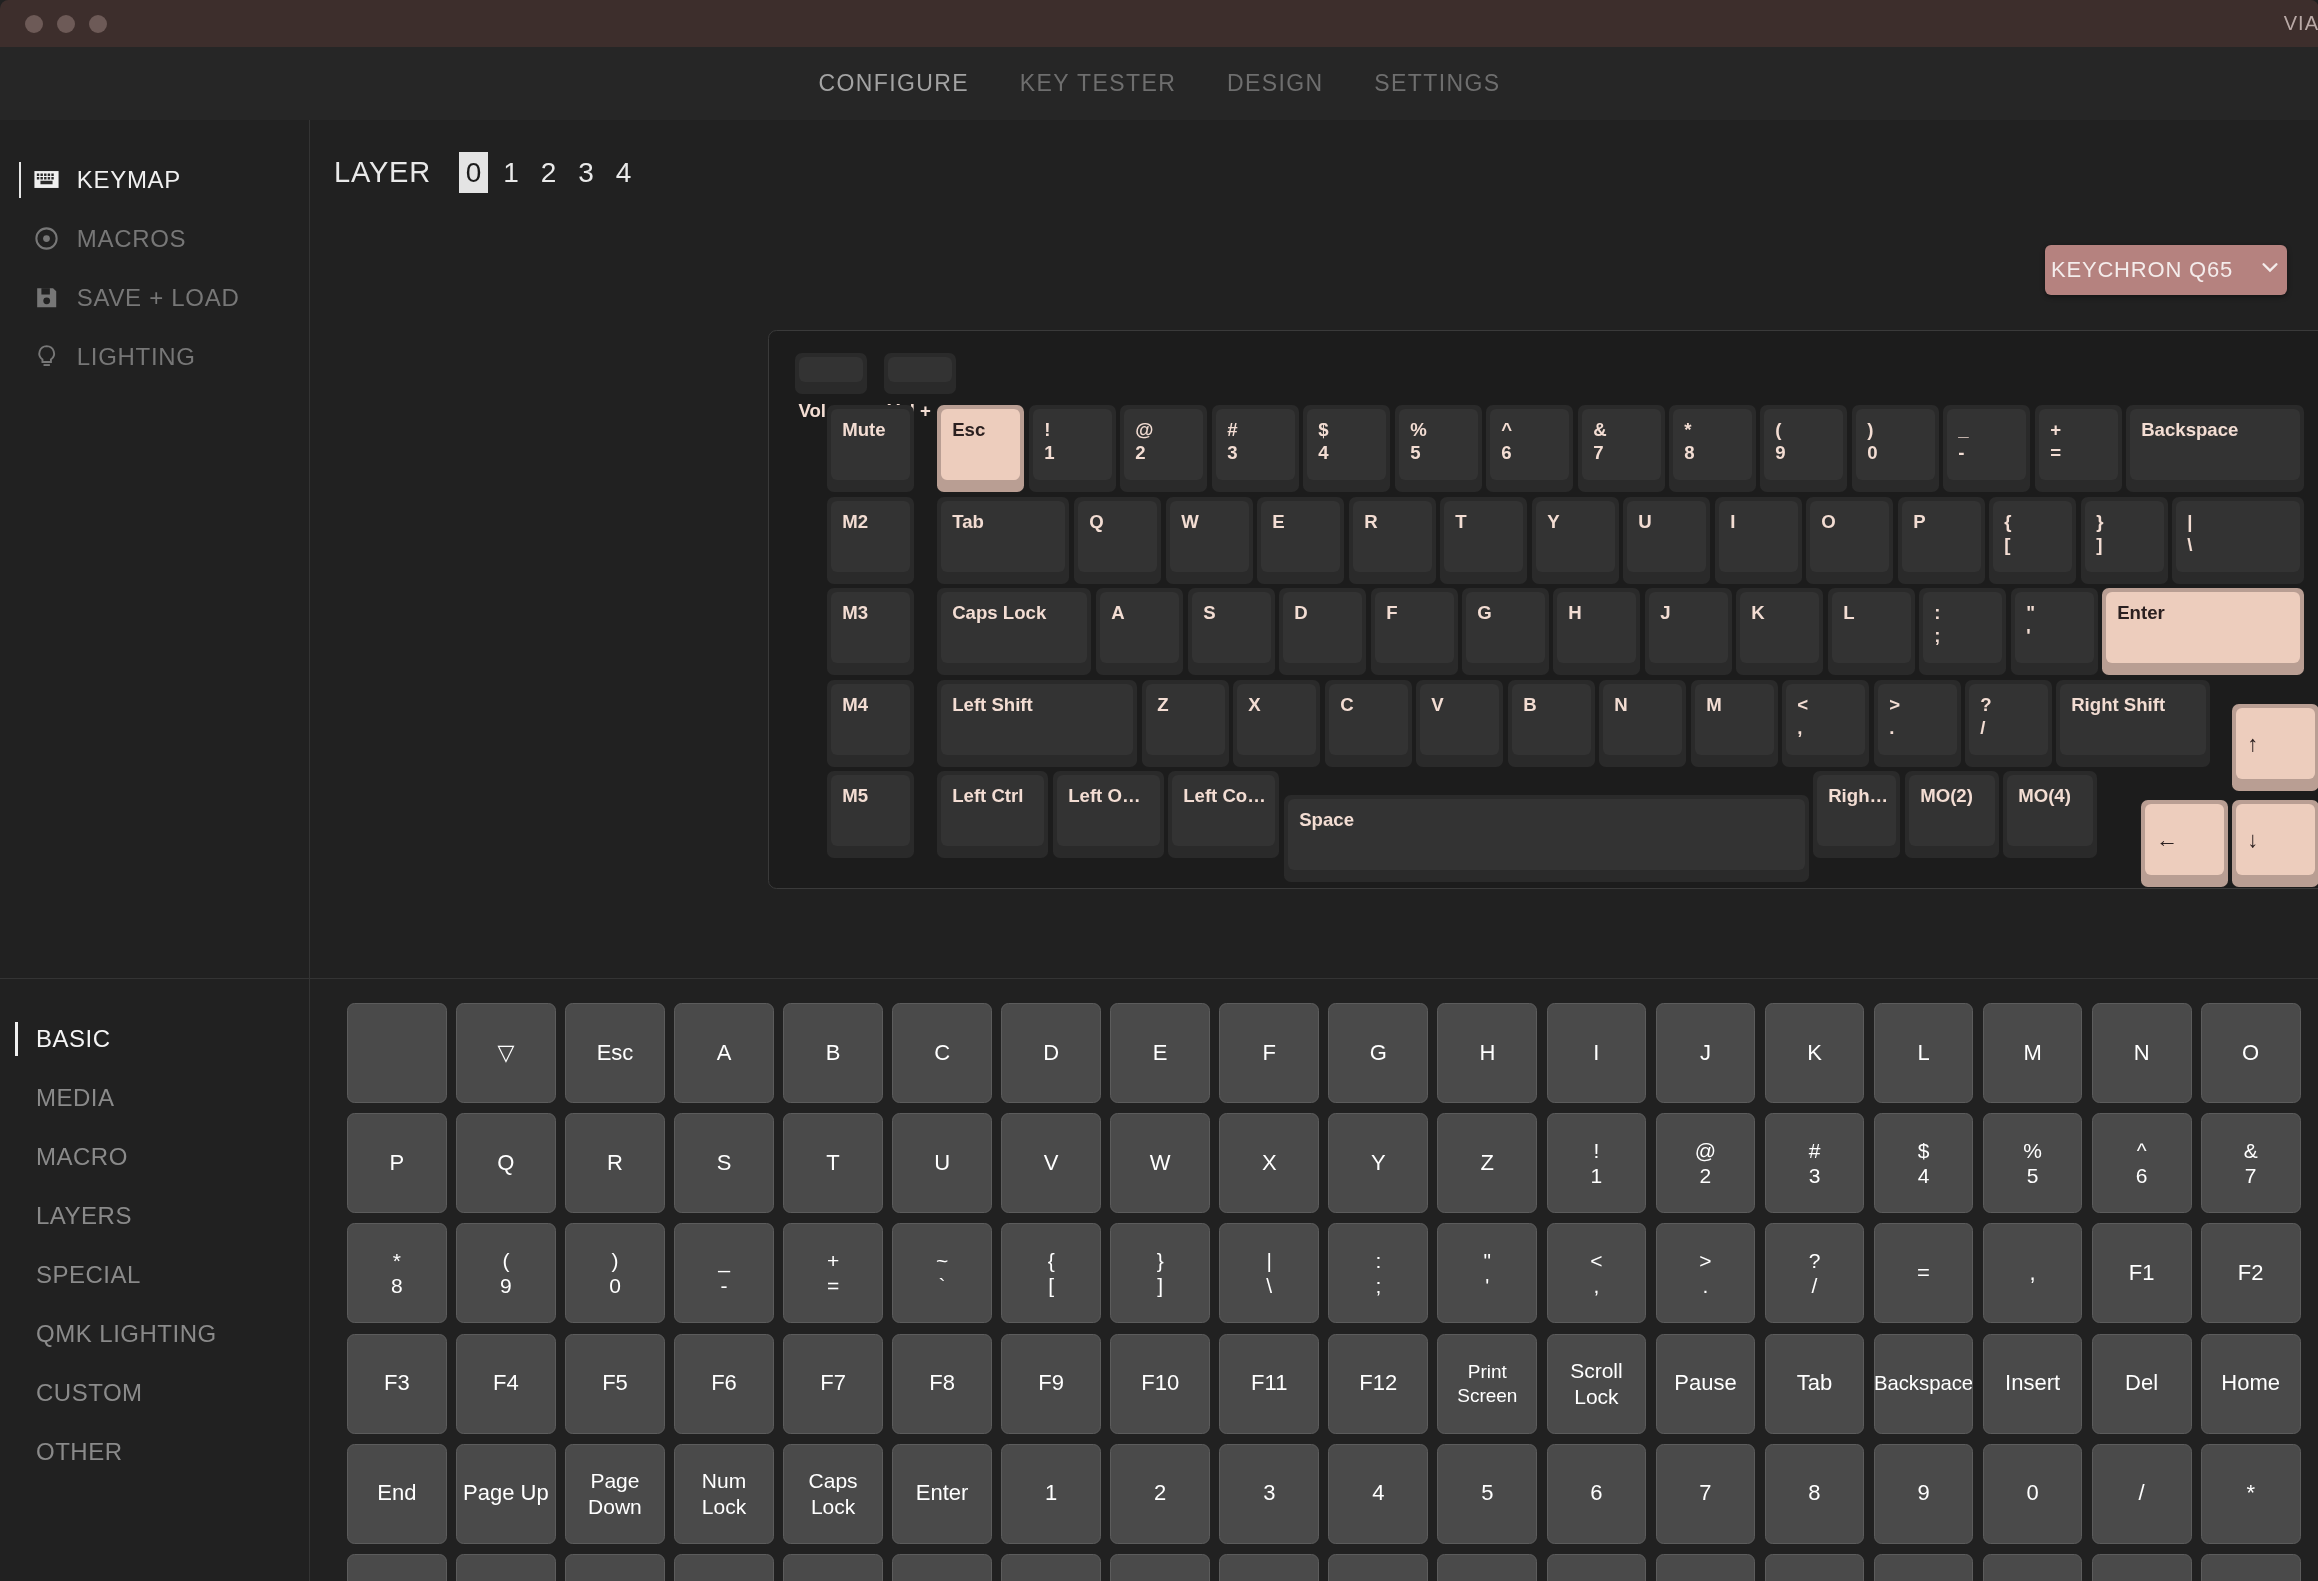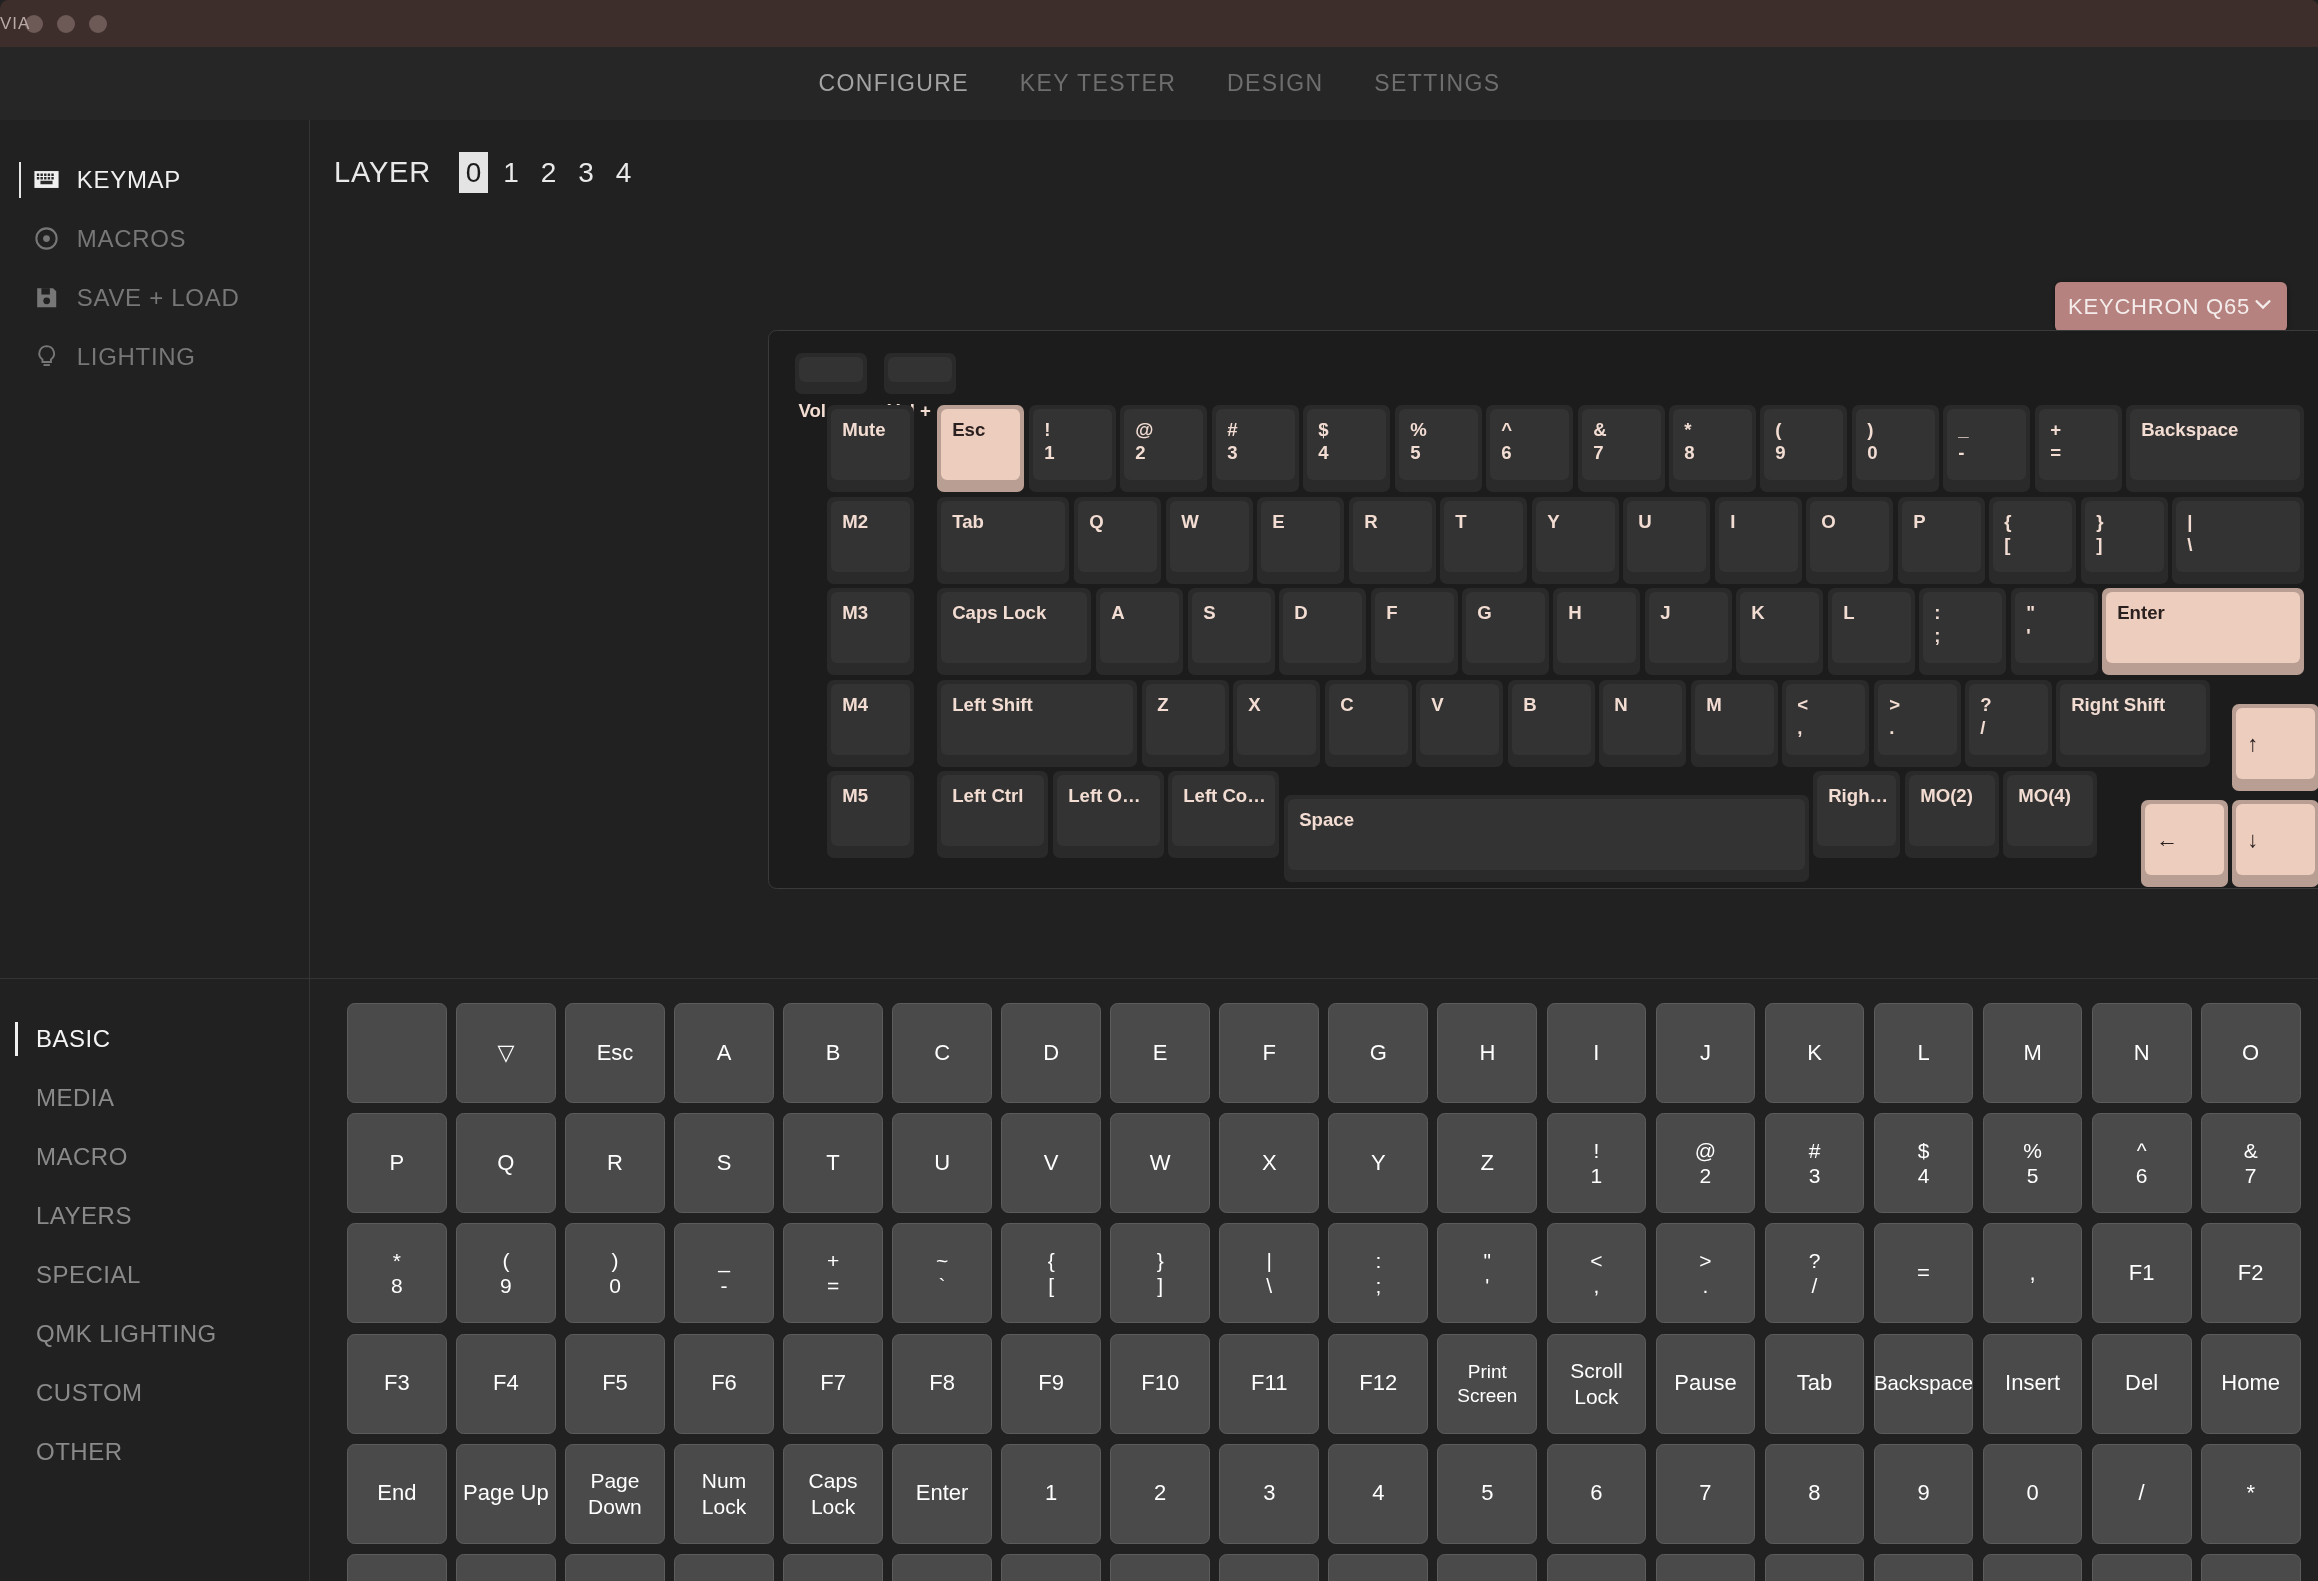--- a/index.html
+++ b/index.html
@@ -23,22 +23,22 @@
     background: #3d2e2c;
     border-radius: 8.5px 8.5px 0 0;
     display: flex; align-items: center;
     flex: 0 0 auto;
   }
   .traffic {
     display: flex; gap: 13.6px; margin-left: 25.4px;
   }
   .dot { width: 18px; height: 18px; border-radius: 50%; background: #6d5a57; }
   .app-title {
-    position: absolute; left: 0; right: 0; text-align: left;
-    color: #b9a9a6; font-size: 17px; letter-spacing: 1px; font-weight: 400;
+    position: absolute; left: 0; right: 0; text-align: right;
+    color: #b9a9a6; font-size: 20px; letter-spacing: 1px; font-weight: 400;
   }
 
   
   .navbar {
     height: 73px; background: #262626;
     display: flex; align-items: center; justify-content: center;
     gap: 0; flex: 0 0 auto;
   }
   .nav-tab {
     font-size: 23px; letter-spacing: 1.4px; color: #6e6e6e;
@@ -103,23 +103,23 @@
     width: 29px; height: 41px;
     display: flex; align-items: center; justify-content: center;
     color: #e9e9e9; font-size: 28px; cursor: pointer; margin-right: 8.5px;
   }
   .layer-btn.sel { background: #e4e4e4; color: #1b1b1b; }
 
   .device-pill {
     position: absolute; right: 32px; top: 125px;
     background: #b5827f; color: #f4eceb;
     font-size: 22px; letter-spacing: 0.8px;
-    padding: 11px 13px; border-radius: 6px;
-    display: flex; align-items: center; gap: 2px;
-    cursor: pointer; box-shadow: 0 1.7px 5.1px rgba(0,0,0,.4); margin-top: 37px;
+    padding: 11px 6px; border-radius: 6px;
+    display: flex; align-items: center; gap: 26px;
+    cursor: pointer; box-shadow: 0 1.7px 5.1px rgba(0,0,0,.4);
   }
 
   
   .kb-wrap {
     position: absolute; left: 458px; top: 210px;
     width: 1712px; height: 559px;
     background: #1c1c1c;
     border: 1.7px solid #3a3a3a;
     border-radius: 8.5px;
   }

